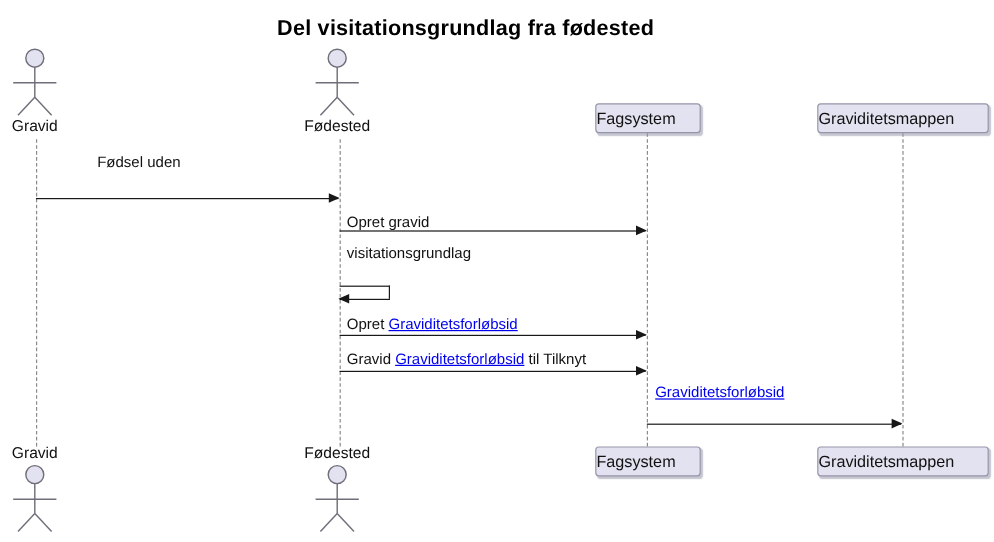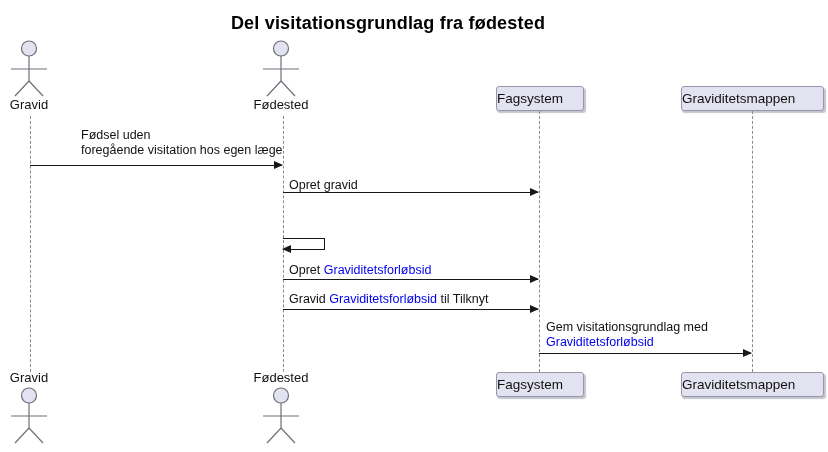--- a/index.html
+++ b/index.html
@@ -19,21 +19,21 @@
     position:absolute;height:23px;background:#E2E2F0;
     border:1px solid #9696aa;border-radius:3px;
     box-shadow:1.5px 2px 1px rgba(150,150,170,0.55);
     display:flex;align-items:center;justify-content:flex-start;
     font-size:13.5px;color:#111;white-space:nowrap;
   }
   .msg-label{
     position:absolute;font-size:12.5px;line-height:15px;color:#111;
     white-space:nowrap;
   }
-  .link{color:#0000EE;}
+  .link{color:#0000EE;text-decoration:underline;}
   .arrow{position:absolute;height:0;border-top:1px solid #181818;}
   .vline{position:absolute;width:0;border-left:1px solid #181818;}
   .ah-r{position:absolute;right:-1px;top:-5px;width:0;height:0;
     border-top:4.5px solid transparent;border-bottom:4.5px solid transparent;
     border-left:9px solid #181818;}
   .ah-l{position:absolute;left:-1px;top:-5px;width:0;height:0;
     border-top:4.5px solid transparent;border-bottom:4.5px solid transparent;
     border-right:9px solid #181818;}
 </style>
 </head>
@@ -99,36 +99,36 @@
   <div class="pbox" style="left:496px;top:372px;width:86px;">
     <span>Fagsystem</span>
   </div>
   <div class="pbox" style="left:681px;top:372px;width:141px;">
     <span>Graviditetsmappen</span>
   </div>
 
   <div>
     <div class="msg-label" style="left:37px;top:128px;margin-left:44px;">
       <div>Fødsel uden</div>
-      <div>foregående visitation hos egen læge</div>
     </div>
     <div class="arrow" style="left:30px;top:165px;width:252px;">
       <span class="ah-r"></span>
     </div>
   </div>
 
   <div>
     <div class="msg-label" style="left:289px;top:178px;text-align:right;">Opret gravid</div>
     <div class="arrow" style="left:283px;top:192px;width:255px;">
       <span class="ah-r"></span>
     </div>
   </div>
 
   <div>
     <div class="msg-label" style="left:289px;top:204px;">
+      <div>visitationsgrundlag</div>
     </div>
     <div class="arrow" style="left:283px;top:238px;width:42px;"></div>
     <div class="vline" style="left:324px;top:238px;height:11px;"></div>
     <div class="arrow" style="left:283px;top:249px;width:42px;">
       <span class="ah-l"></span>
     </div>
   </div>
 
   <div>
     <div class="msg-label" style="left:289px;top:263px;">
@@ -143,21 +143,20 @@
     <div class="msg-label" style="left:289px;top:292px;">
       <span>Gravid </span><span class="link">Graviditetsforløbsid</span><span> til Tilknyt</span>
     </div>
     <div class="arrow" style="left:283px;top:309px;width:255px;">
       <span class="ah-r"></span>
     </div>
   </div>
 
   <div>
     <div class="msg-label" style="left:546px;top:320px;">
-      <div>Gem visitationsgrundlag med</div>
       <div class="link">Graviditetsforløbsid</div>
     </div>
     <div class="arrow" style="left:539px;top:353px;width:212px;">
       <span class="ah-r"></span>
     </div>
   </div>
 
 </div>
 
 </body></html>

